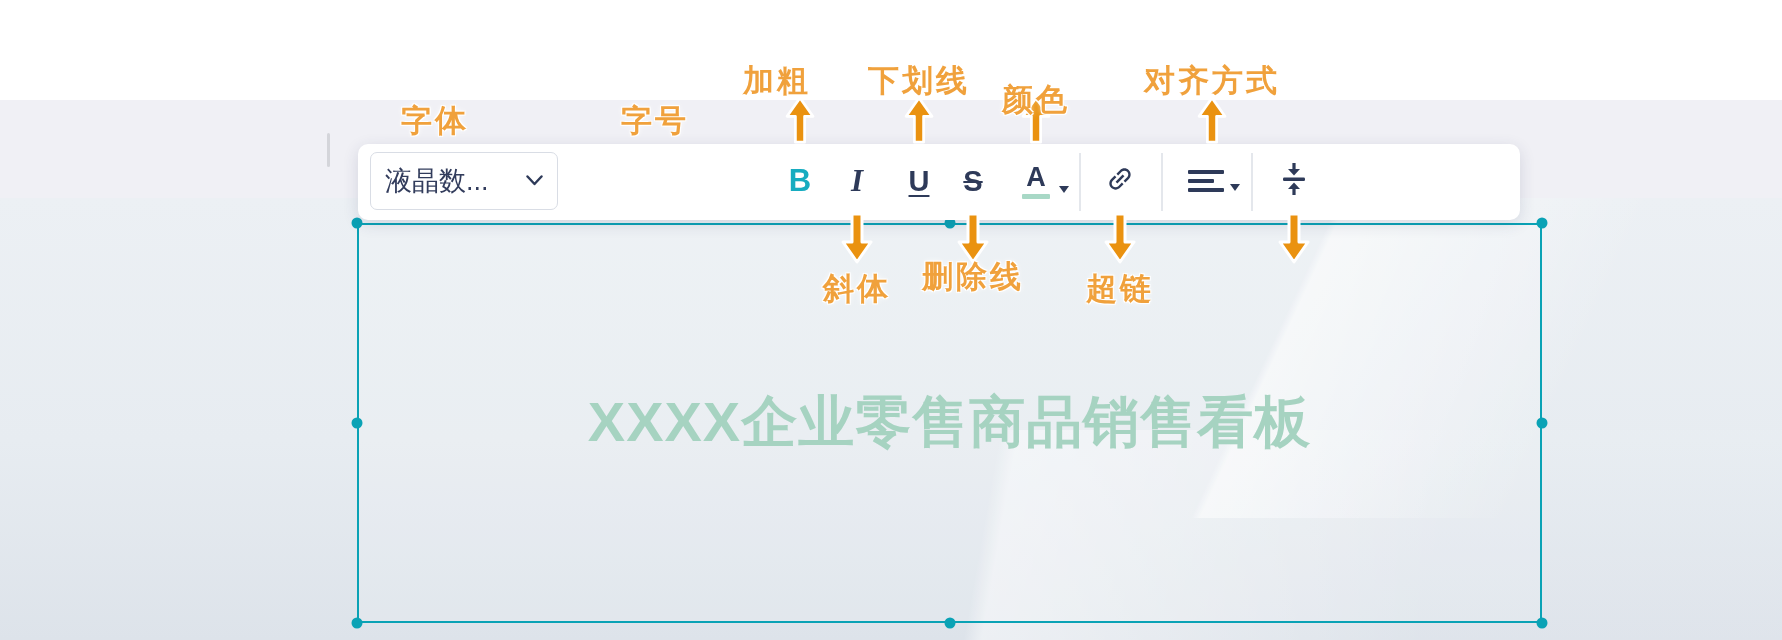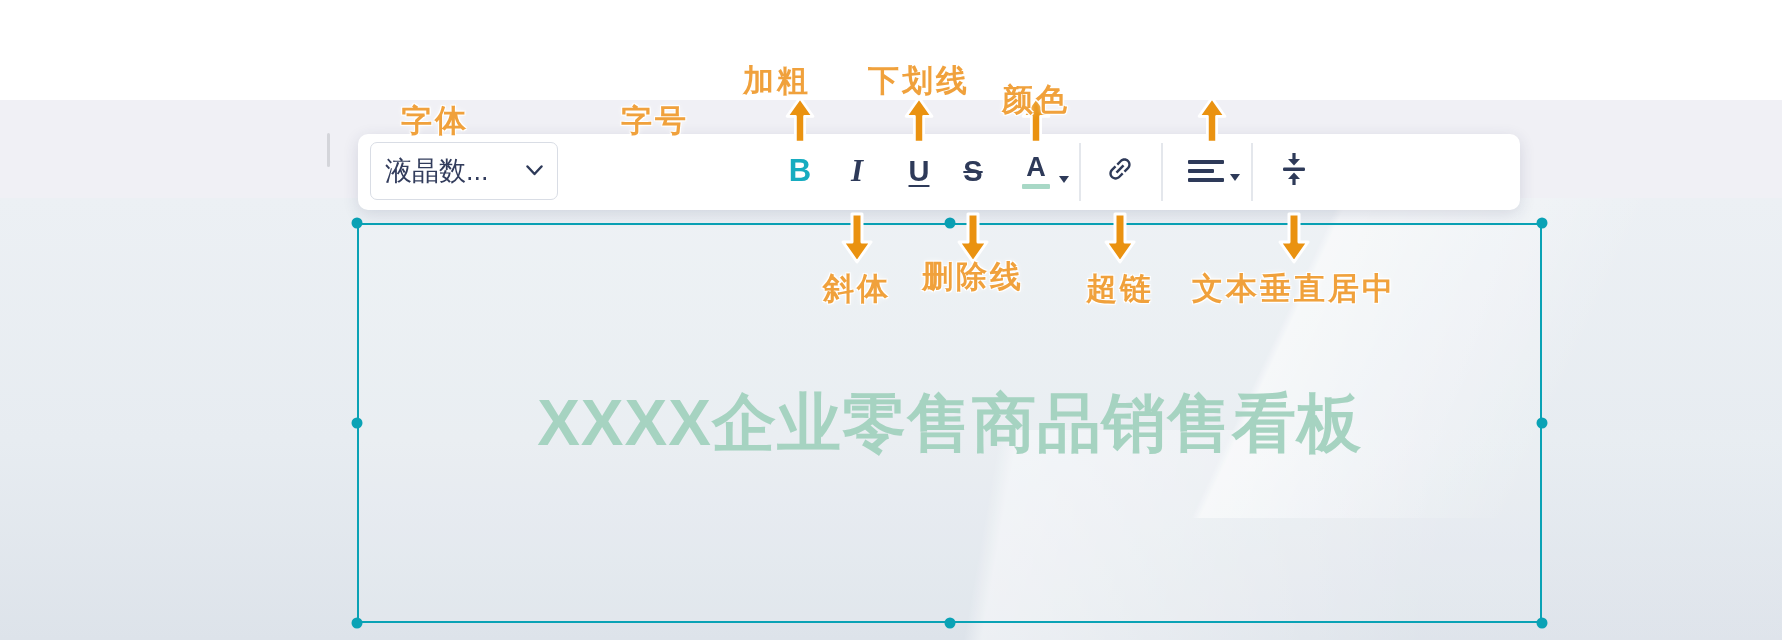--- a/index.html
+++ b/index.html
@@ -14,25 +14,25 @@
   .canvas .streak1{position:absolute;right:0;top:0;width:760px;height:320px;
           background:linear-gradient(115deg,rgba(255,255,255,0) 35%,rgba(255,255,255,.55) 36%,rgba(255,255,255,0) 70%);}
   .canvas .streak2{position:absolute;left:0;bottom:0;width:100%;height:210px;
           background:linear-gradient(100deg,rgba(255,255,255,0) 55%,rgba(255,255,255,.45) 56%,rgba(255,255,255,.05) 80%);}
   .scroll-nub{position:absolute;left:327px;top:133px;width:3px;height:34px;border-radius:2px;background:#d4d5da;}
 
   
   .textbox{position:absolute;left:357px;top:223px;width:1185px;height:400px;box-sizing:border-box;
            border:2px solid #0aa2b5;background:rgba(255,255,255,0.12);}
   .textbox .title{position:absolute;left:0;right:0;top:50%;transform:translateY(-50%);
-           text-align:center;font-size:64px;font-weight:700;letter-spacing:1px;color:#a6d3c1;white-space:nowrap;}
+           text-align:center;font-size:56px;font-weight:700;letter-spacing:1px;color:#a6d3c1;white-space:nowrap;}
   .handle{position:absolute;width:11px;height:11px;border-radius:50%;background:#0aa2b5;transform:translate(-50%,-50%);z-index:30;}
 
   
-  .toolbar{position:absolute;left:358px;top:134px;width:1162px;height:76px;background:#ffffff;
+  .toolbar{position:absolute;left:358px;top:144px;width:1162px;height:76px;background:#ffffff;
            border-radius:10px;box-shadow:0 4px 16px rgba(40,50,90,0.14);z-index:40;}
   .select{position:absolute;top:8px;height:58px;box-sizing:border-box;border:1.5px solid #d9dde5;border-radius:7px;
           background:#fff;display:flex;align-items:center;justify-content:space-between;padding:0 14px;cursor:pointer;}
   .select .val{font-size:27px;color:#323c5c;}
   .sel-font{left:12px;width:188px;}
   .sel-size{left:232px;width:158px;}
   .tb-icon{position:absolute;top:8px;height:58px;width:46px;transform:translateX(-50%);
            display:flex;align-items:center;justify-content:center;cursor:pointer;color:#2e3a59;}
   .glyph-b{font-size:31px;font-weight:700;color:#17acc0;}
   .glyph-i{font-family:"Liberation Serif","DejaVu Serif",serif;font-style:italic;font-weight:600;font-size:31px;}
@@ -153,20 +153,21 @@
         </svg>
       </span>
     </div>
   </div>
 
   <div class="ann" style="left:435px;top:100px;">字体</div>
   <div class="ann" style="left:655px;top:100px;font-family:Liberation Serif, serif;">字号</div>
   <div class="ann" style="left:777px;top:60px;">加粗</div>
   <div class="ann" style="left:919px;top:60px;">下划线</div>
   <div class="ann" style="left:1036px;top:60px;margin-top:19px;">颜色</div>
+  <div class="ann" style="left:1212px;top:60px;">对齐方式</div>
 
   <div class="arrow" style="left:800px;top:96px;">
     <svg width="34" height="48" viewBox="0 0 34 52">
         <polygon points="17,2 31,22 22,22 22,50 12,50 12,22 3,22" fill="#ea9210" stroke="#ffffff" stroke-width="3" stroke-linejoin="round"></polygon>
       </svg>
   </div>
   <div class="arrow" style="left:919px;top:96px;">
     <svg width="34" height="48" viewBox="0 0 34 52">
         <polygon points="17,2 31,22 22,22 22,50 12,50 12,22 3,22" fill="#ea9210" stroke="#ffffff" stroke-width="3" stroke-linejoin="round"></polygon>
       </svg>
@@ -199,15 +200,14 @@
   </div>
   <div class="arrow" style="left:1294px;top:212px;">
     <svg width="34" height="52" viewBox="0 0 34 52">
         <polygon points="17,50 31,30 22,30 22,2 12,2 12,30 3,30" fill="#ea9210" stroke="#ffffff" stroke-width="3" stroke-linejoin="round"></polygon>
       </svg>
   </div>
 
   <div class="ann" style="left:857px;top:268px;font-family:Liberation Serif, serif;">斜体</div>
   <div class="ann" style="left:973px;top:256px;">删除线</div>
   <div class="ann" style="left:1120px;top:268px;">超链</div>
-  <div class="ann" style="left:1294px;top:268px;">文本垂直居中</div>
 
 </div>
 
 </body></html>

